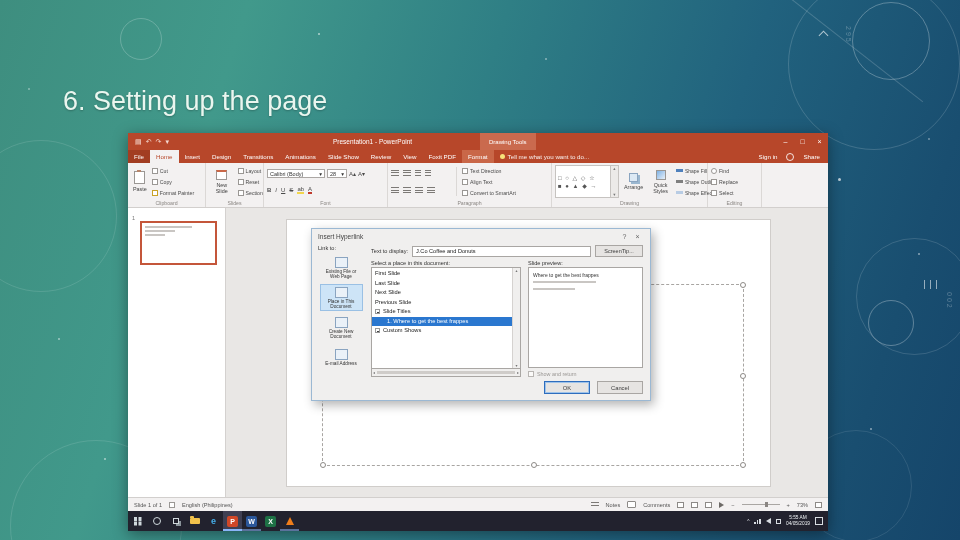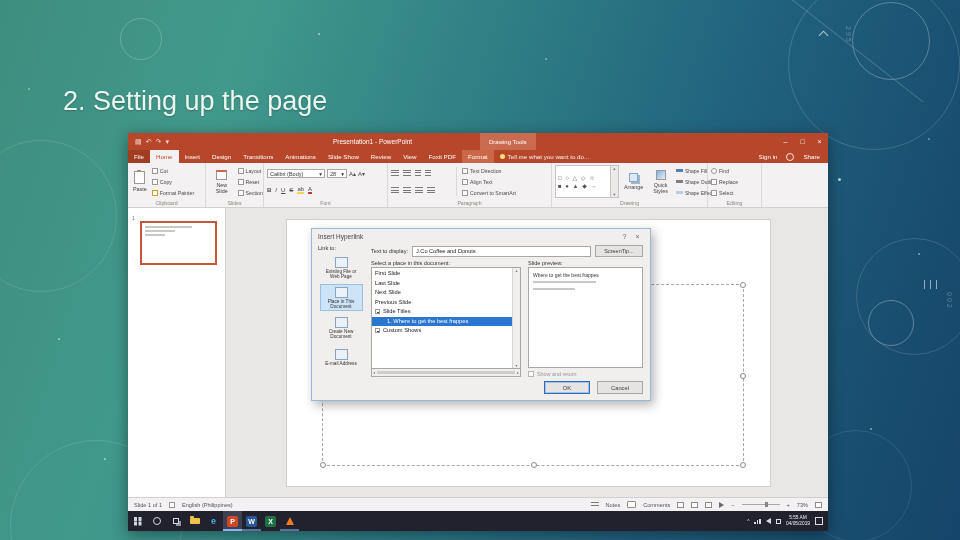--- a/index.html
+++ b/index.html
@@ -162,21 +162,21 @@
 <div class="dot" style="left:250px;top:518px;width:2px;height:2px;opacity:.35"></div>
 <div class="dot" style="left:28px;top:88px;width:2px;height:2px;opacity:.4"></div>
 <div class="tick" style="left:924px;top:280px"></div>
 <div class="tick" style="left:930px;top:280px"></div>
 <div class="tick" style="left:936px;top:280px"></div>
 <div class="dline"></div>
 <div class="chevup"></div>
 <div class="decnum" style="left:845px;top:26px">295</div>
 <div class="decnum" style="left:946px;top:292px">002</div>
 
-<div class="title">2. Setting up the page</div>
+<div class="title">6. Setting up the page</div>
 
 <div class="shot">
 
   <div class="ttlbar">
     <div class="qat">
       <span class="qicon">▤</span>
       <span class="qicon">↶</span>
       <span class="qicon">↷</span>
       <span class="qicon">▾</span>
     </div>

